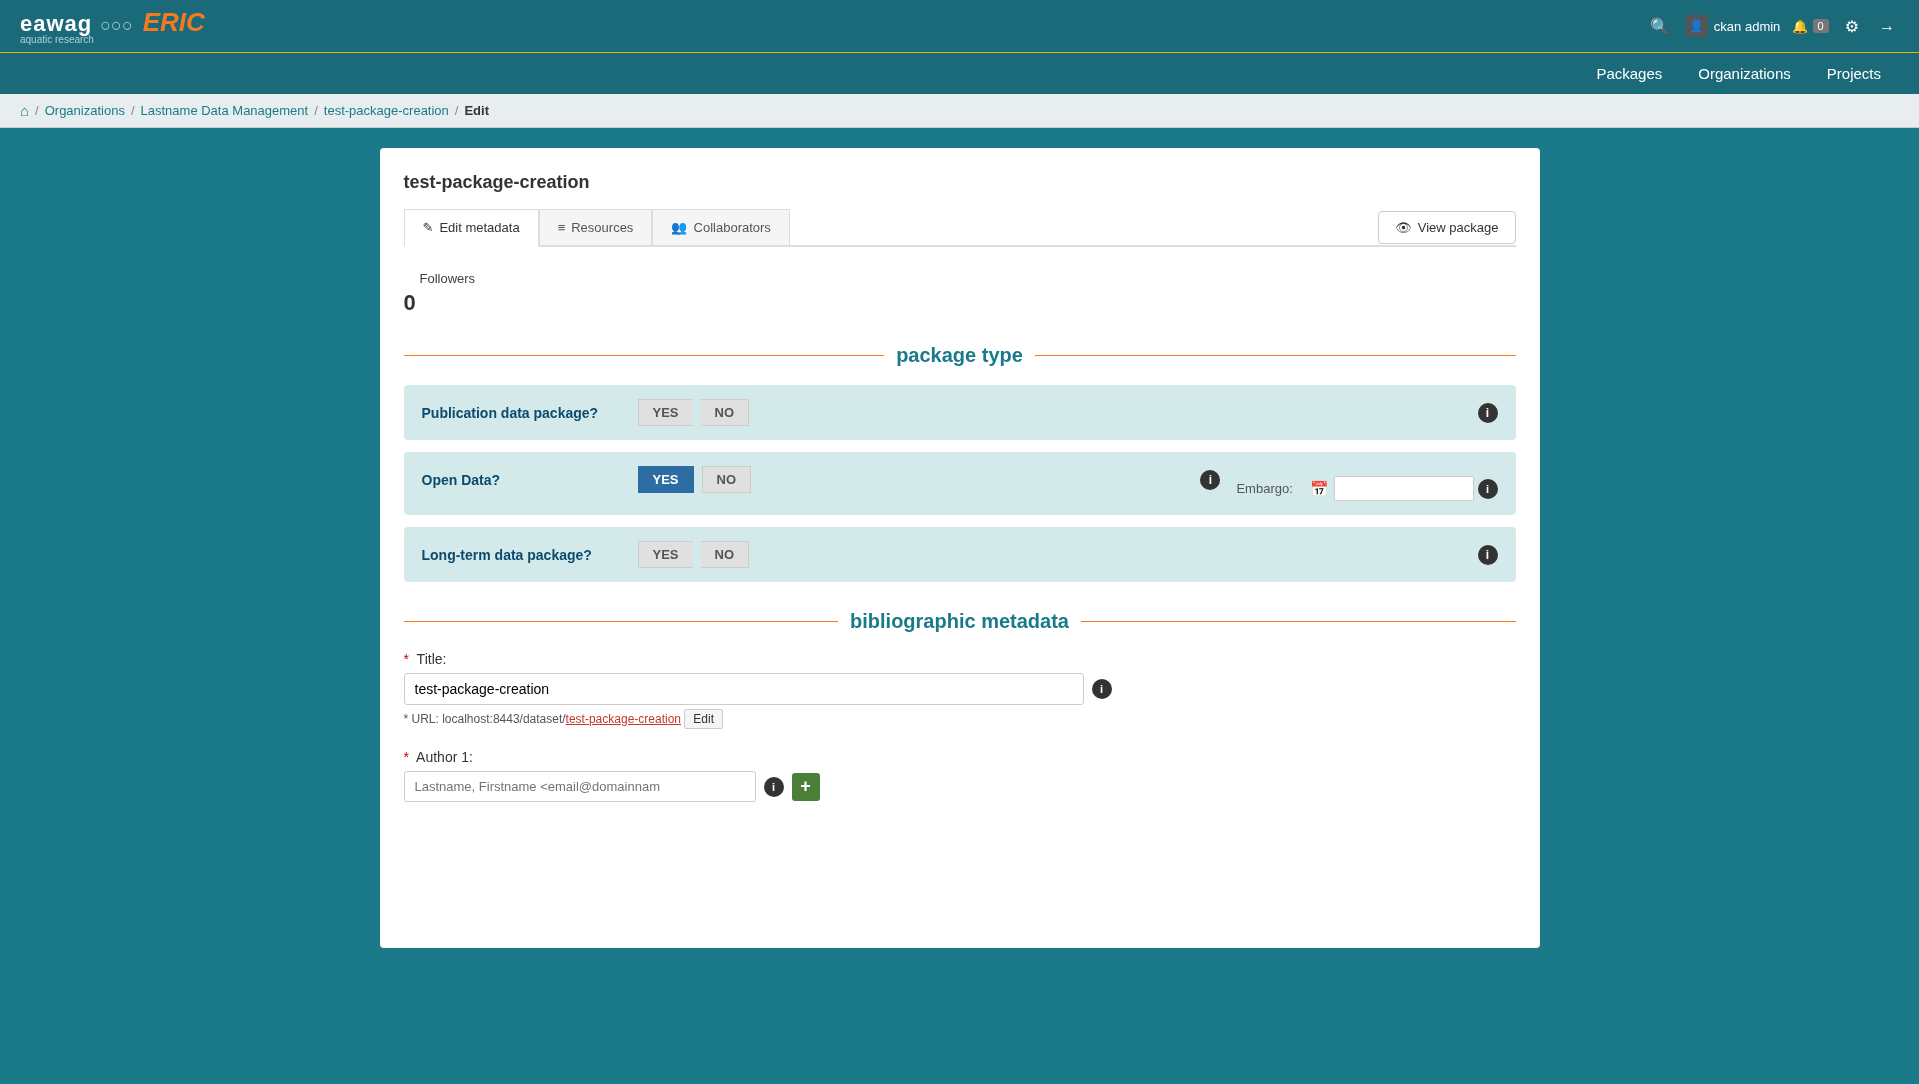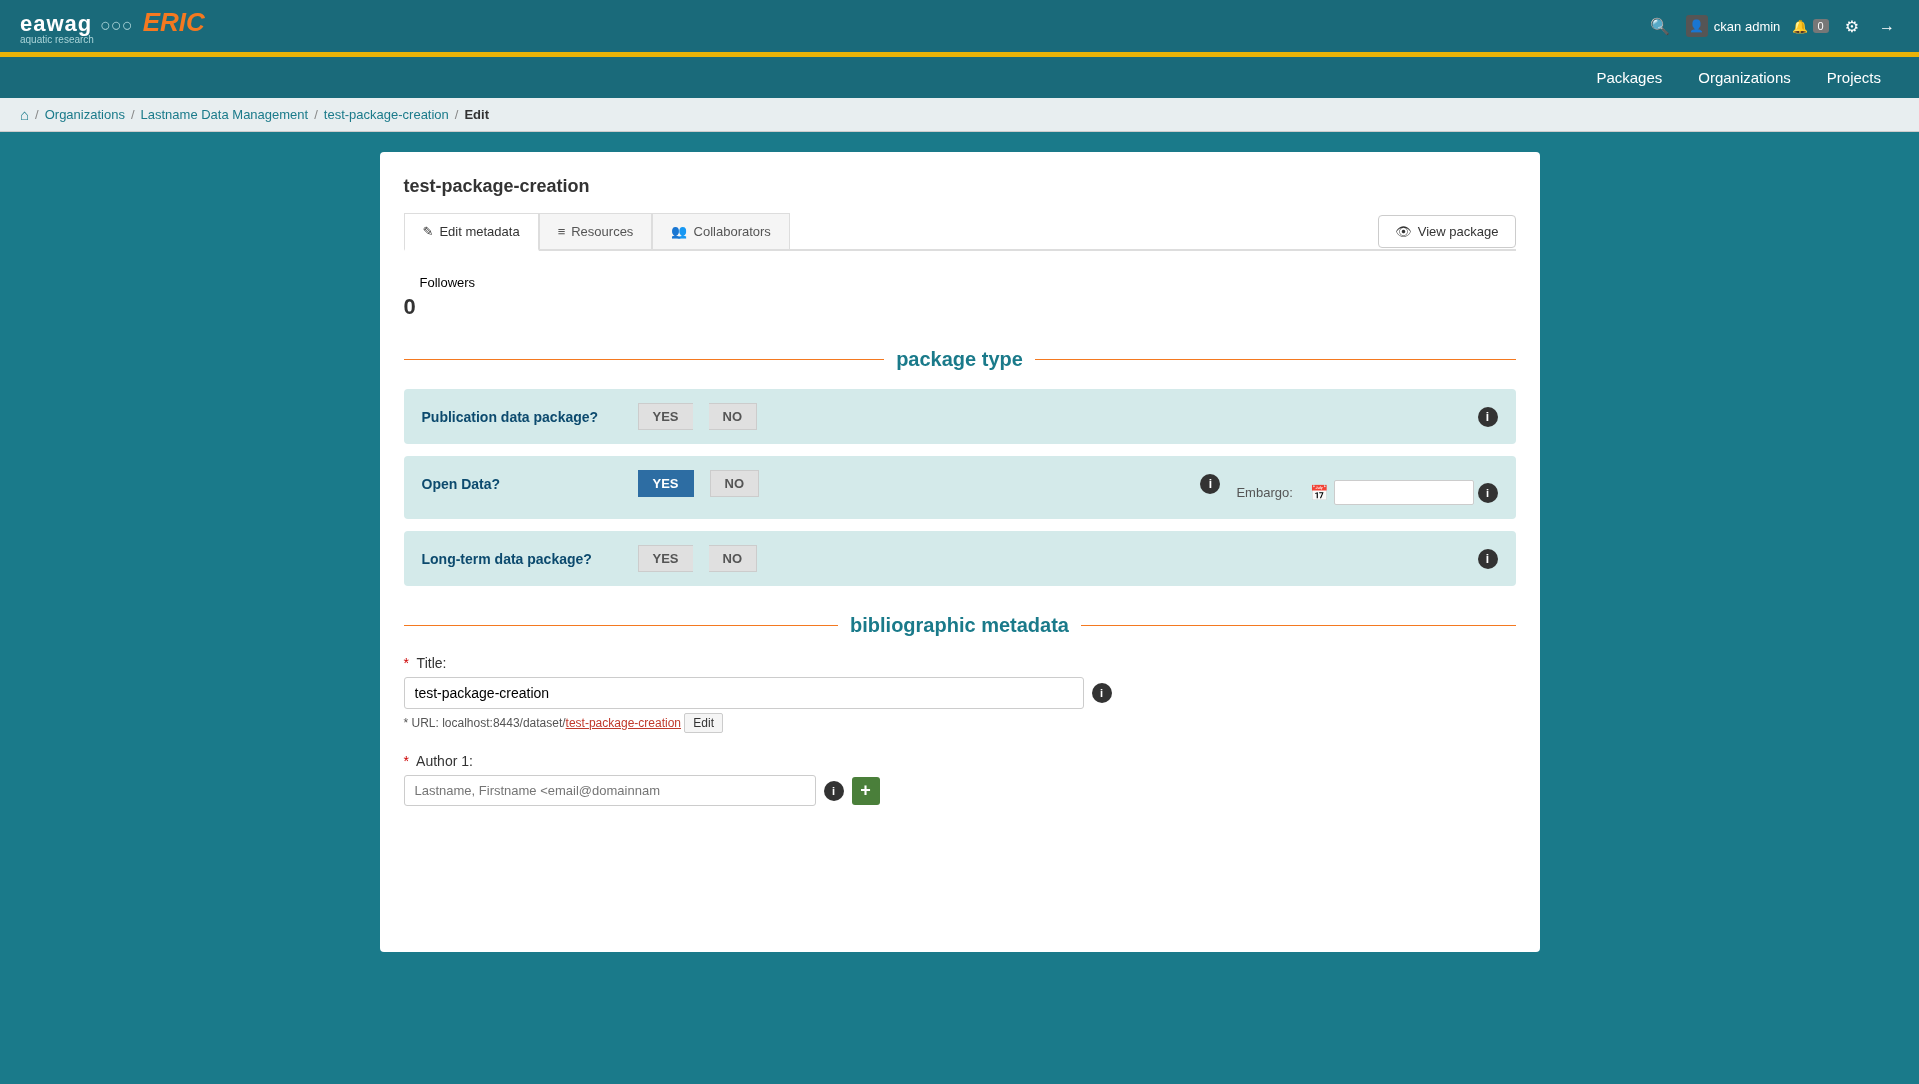--- a/index.html
+++ b/index.html
@@ -94,21 +94,21 @@
       padding: 1px 5px;
       font-size: 11px;
     }
 
     
     .main-nav {
       background-color: #1a6a7a;
       display: flex;
       justify-content: flex-end;
       padding: 0 20px;
-      border-top: 5px solid #eab308;
+      border-top: 1px solid #eab308;
     }
     .main-nav a {
       color: #fff;
       text-decoration: none;
       padding: 12px 18px;
       font-size: 15px;
       display: inline-block;
     }
 
     
@@ -147,21 +147,21 @@
       color: #333;
       margin-bottom: 16px;
     }
 
     
     .followers-section {
       margin-bottom: 16px;
     }
     .followers-label {
       font-size: 13px;
-      color: #000000;
+      color: #404040;
       margin-bottom: 4px;
       padding-left: 16px;
     }
     .followers-count {
       font-size: 22px;
       font-weight: bold;
       color: #333;
     }
 
     
@@ -239,21 +239,21 @@
     }
     .form-row-label {
       font-size: 14px;
       font-weight: bold;
       color: #0c4a6e;
       min-width: 200px;
     }
     .toggle-group {
       display: flex;
       align-items: center;
-      gap: 16px;
+      gap: 8px;
     }
     .toggle-btn {
       padding: 5px 14px;
       border: 1px solid #ccc;
       cursor: pointer;
       font-size: 13px;
       font-weight: bold;
     }
     .toggle-btn.yes {
       background: #2d6da3;
@@ -358,21 +358,21 @@
       border-radius: 2px;
       color: #333;
     }
 
     .author-input-row {
       display: flex;
       align-items: center;
       gap: 8px;
     }
     .author-input {
-      width: 412px;
+      width: 352px;
       border: 1px solid #ccc;
       padding: 7px 10px;
       font-size: 13px;
       border-radius: 3px;
       background: #fff;
     }
     .add-btn {
       background: #4a7f3a;
       color: #fff;
       border: none;

